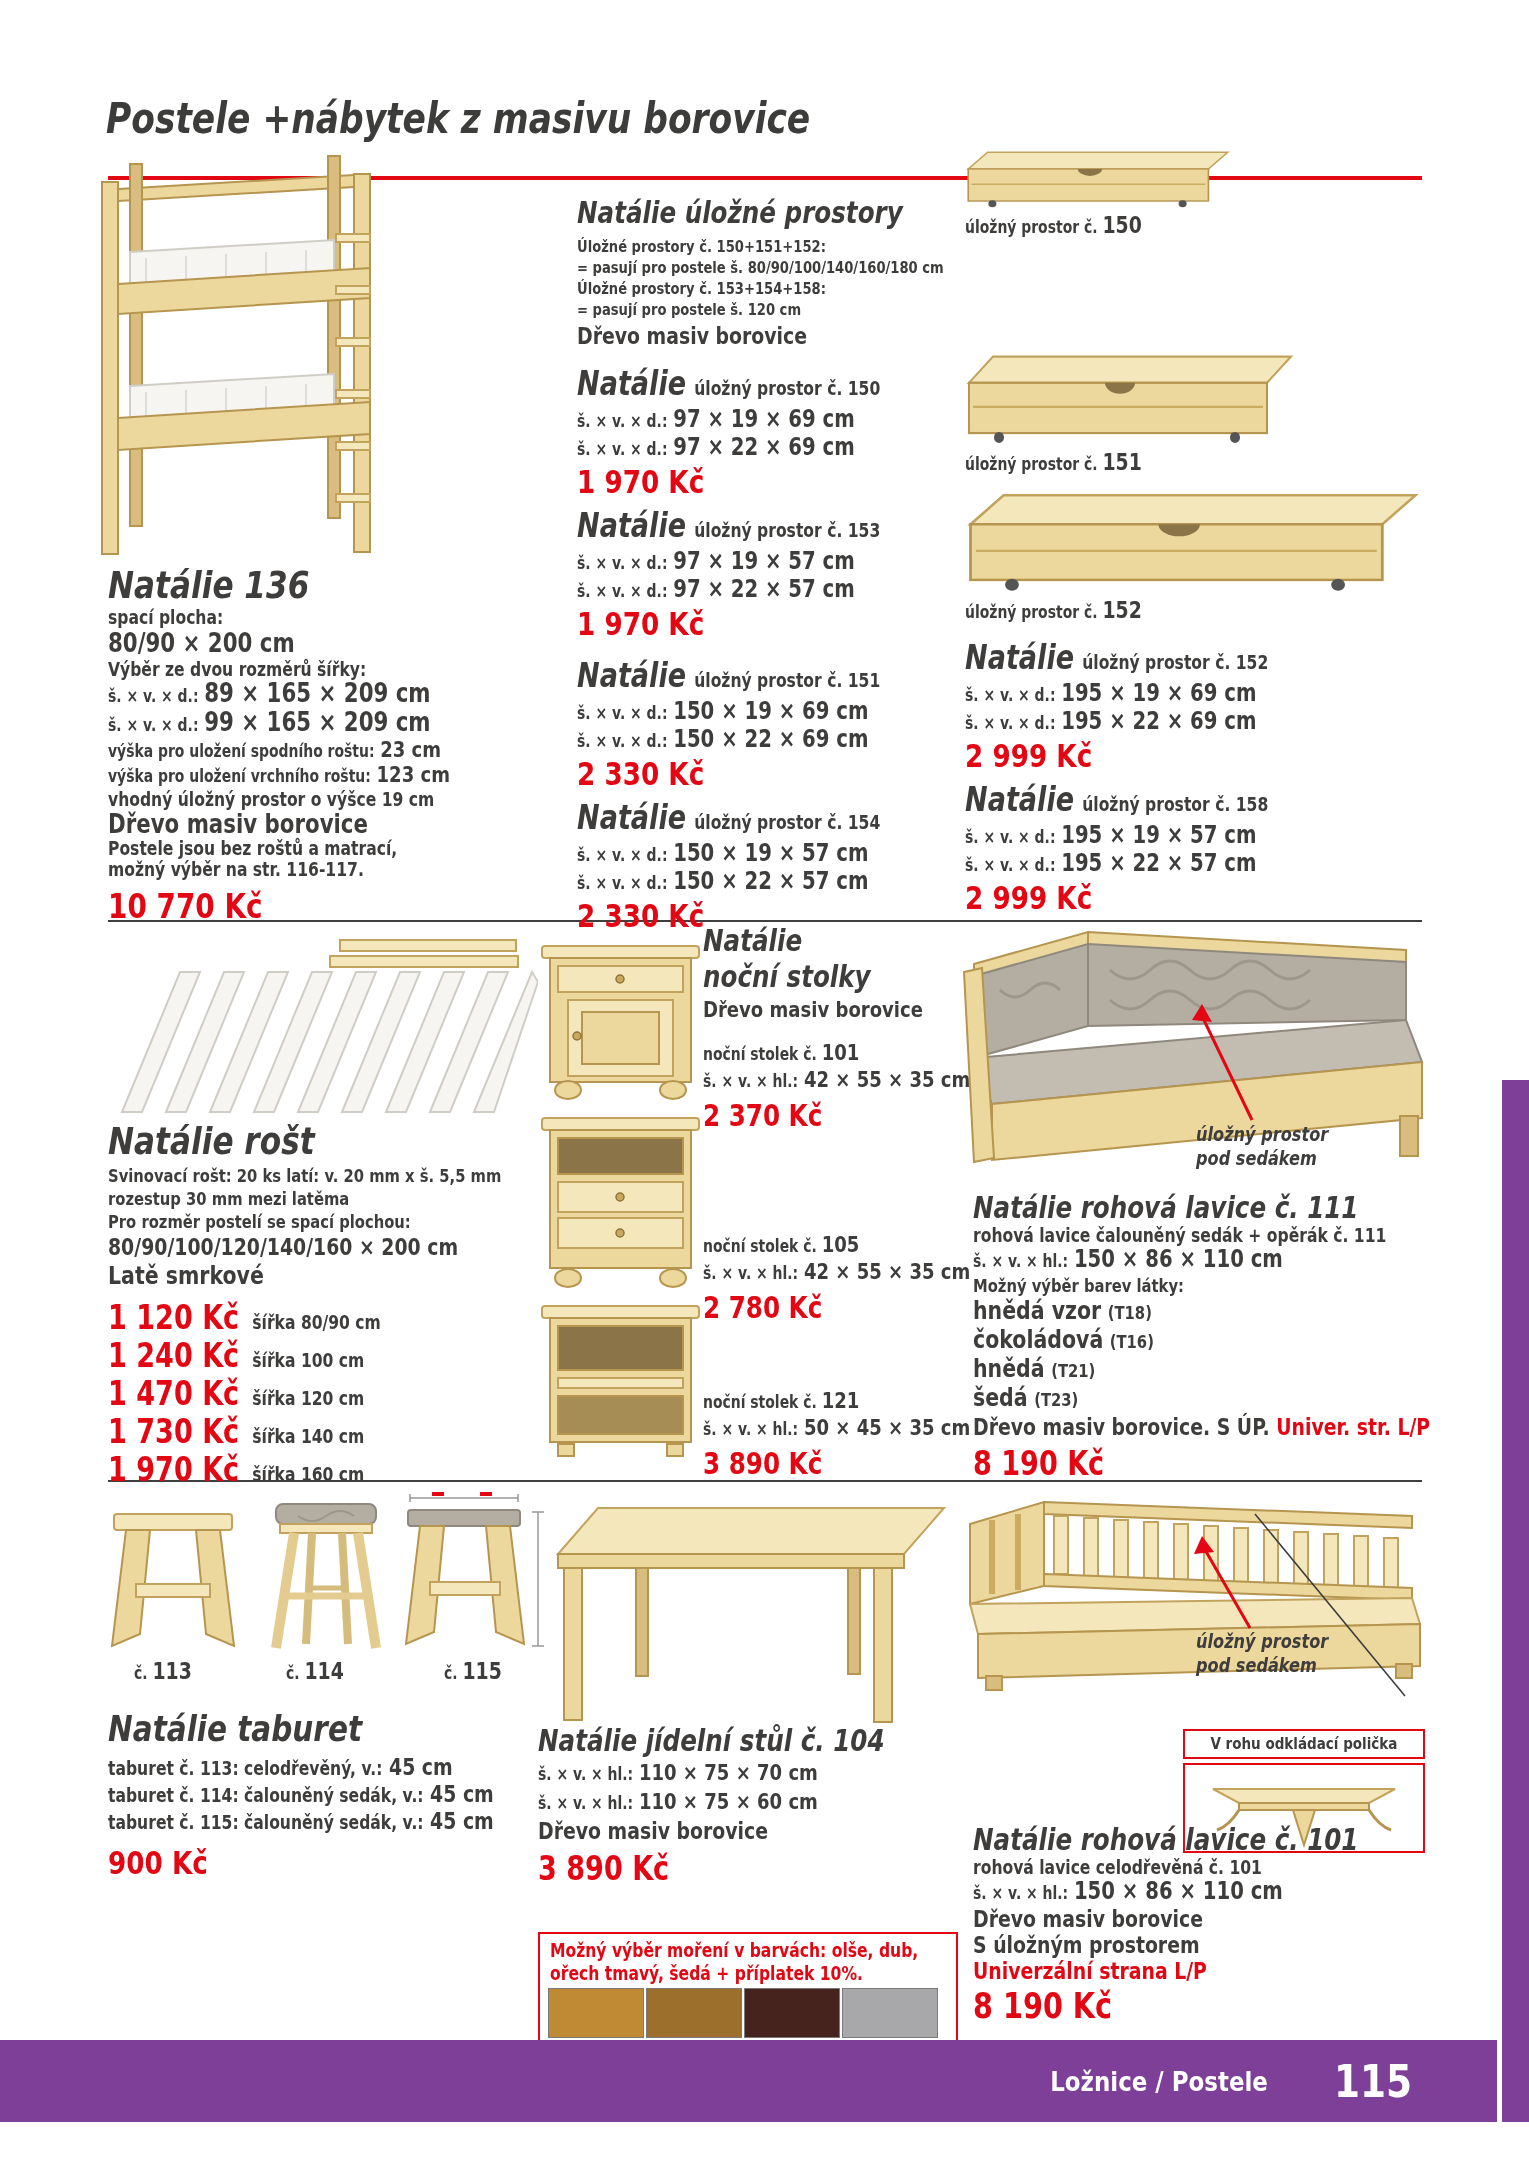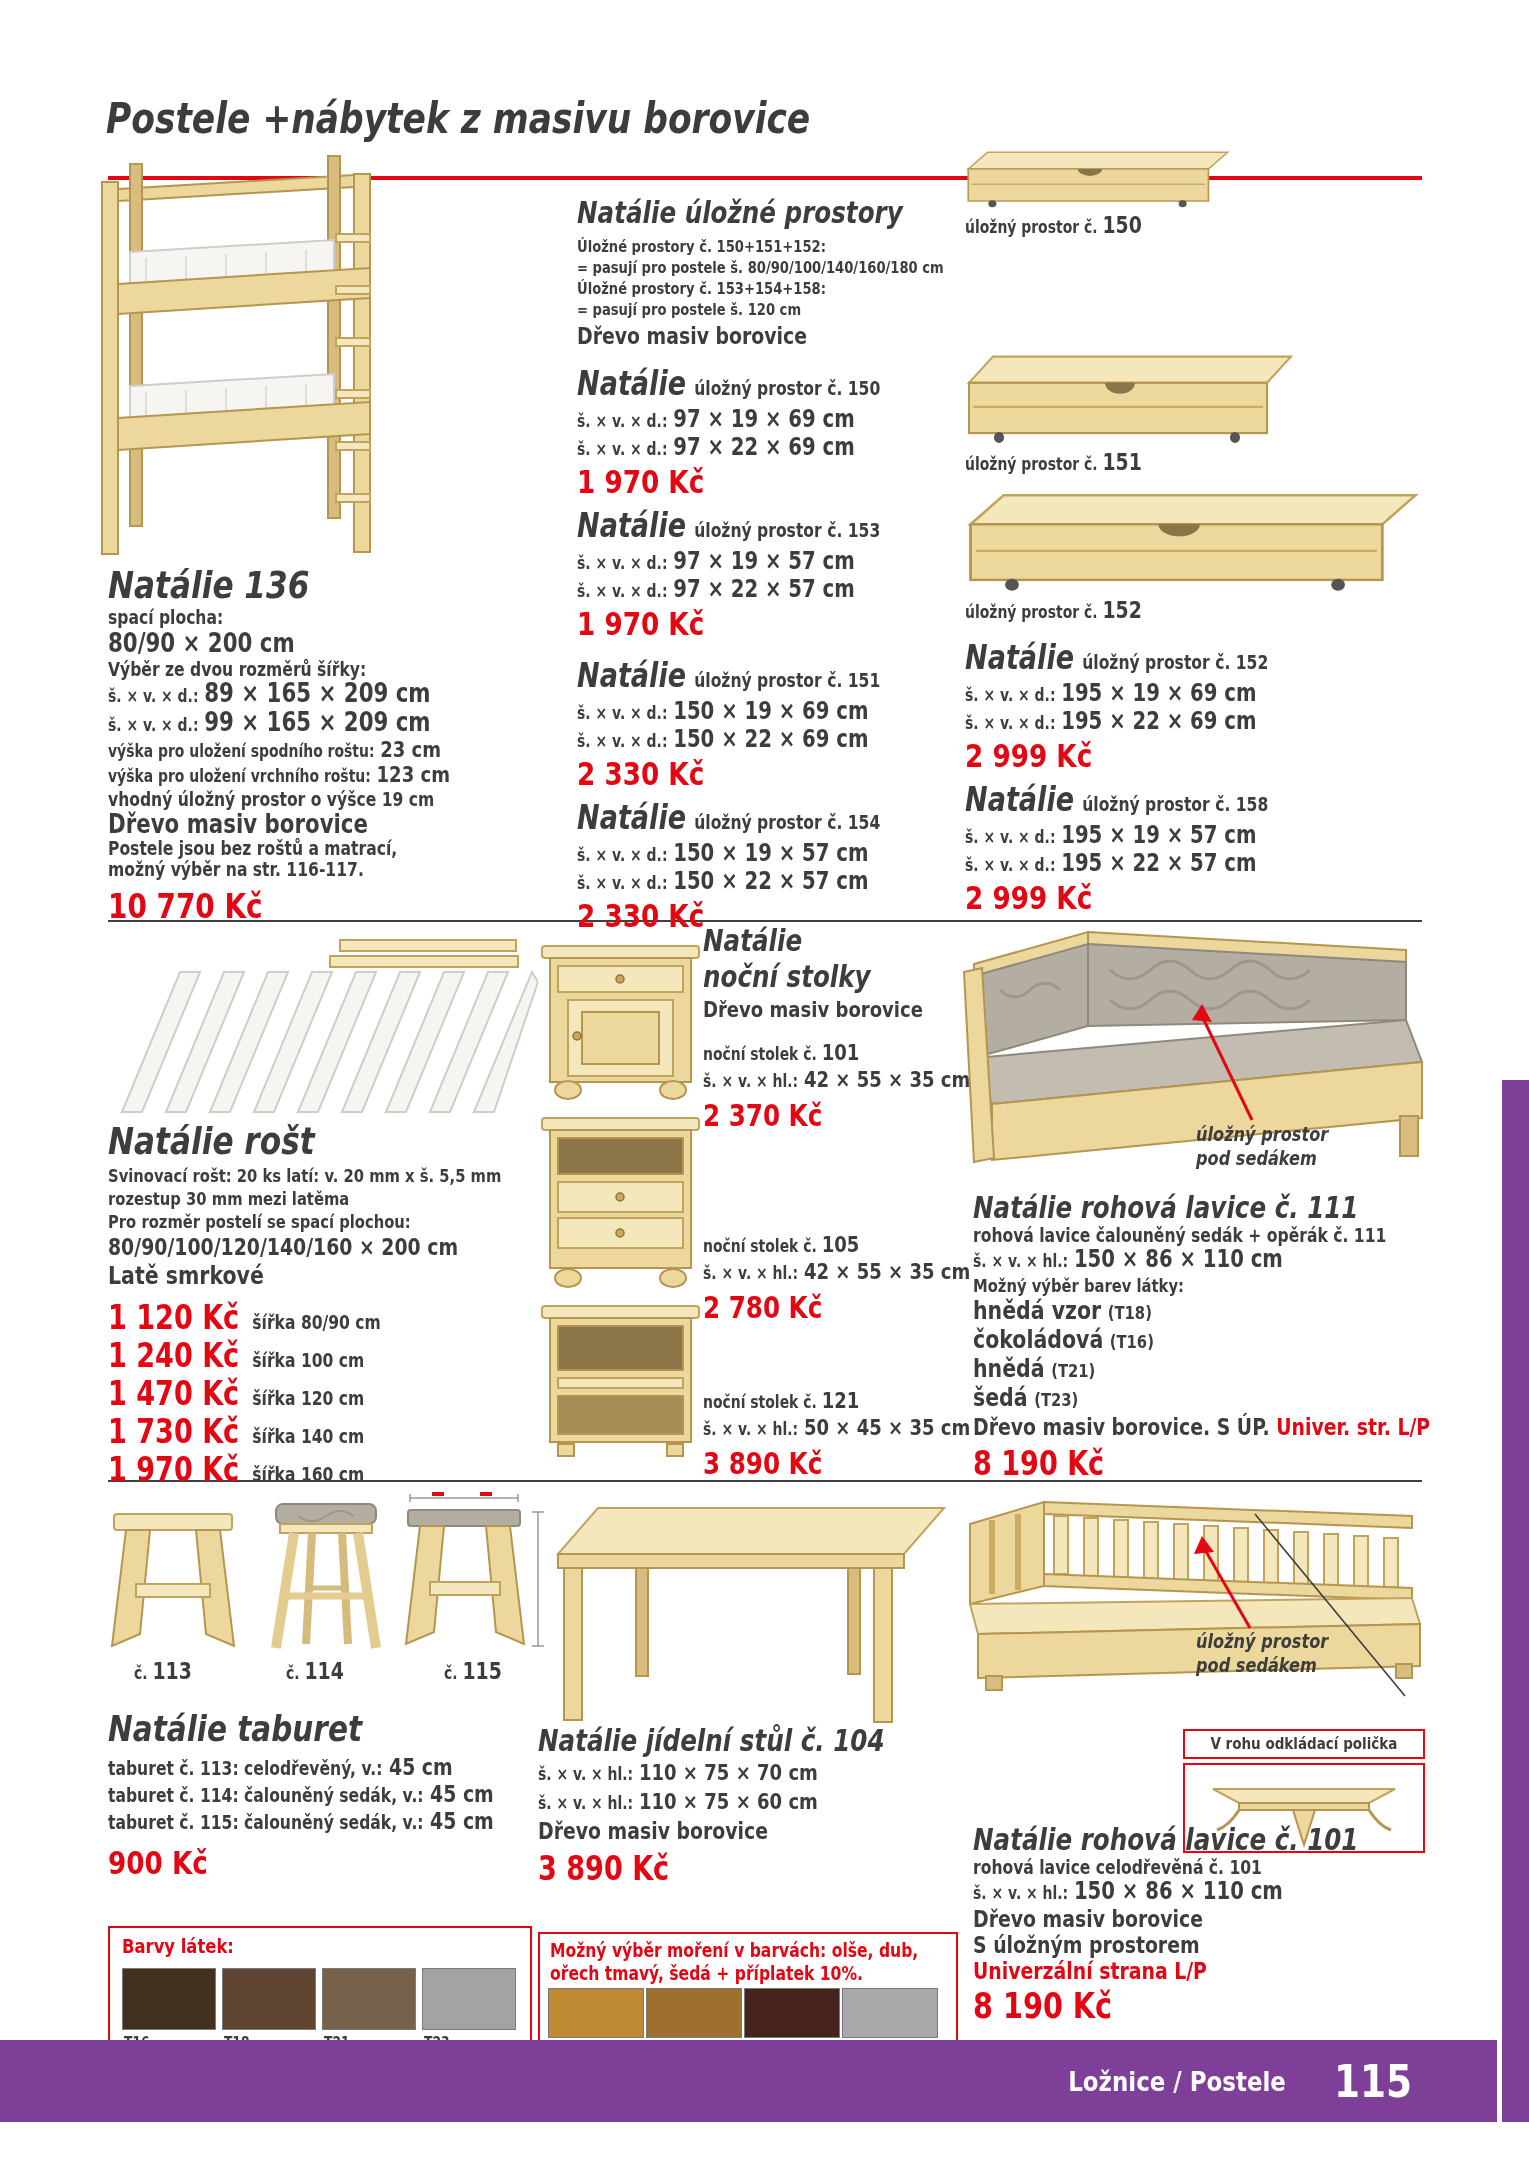--- a/index.html
+++ b/index.html
@@ -38,21 +38,21 @@
   .w1{font-weight:700;font-size:23px}.w2{font-weight:700;font-size:23px;color:#e30613}
   .trow{display:flex;align-items:baseline;gap:8px;line-height:26px;white-space:nowrap;}
   .tt{font-weight:700;font-size:19px}.tv{font-weight:700;font-size:23px}
   .annot{position:absolute;font-style:italic;font-weight:700;font-size:19px;line-height:24px;white-space:nowrap;transform:scaleX(.85);transform-origin:0 0;}
   .rbox{position:absolute;border:2px solid #e30613;background:#fff;box-sizing:border-box;margin-top:36px;}
   .bxl{color:#e30613;font-weight:700;font-size:20px;white-space:nowrap;}
   .mtx{color:#e30613;font-weight:700;font-size:19px;line-height:23px;white-space:nowrap;}
   .swl{font-weight:700;font-size:15px;color:#3e3d3c;white-space:nowrap;}
   .sw{position:absolute;border:1px solid #7a7a7a;}
   .fbar{position:absolute;left:0;top:2040px;width:1497px;height:82px;background:#7d3f98;
-        display:flex;align-items:center;justify-content:flex-end;gap:22px;padding-right:78px;box-sizing:border-box;}
+        display:flex;align-items:center;justify-content:flex-end;gap:40px;padding-right:78px;box-sizing:border-box;}
   .fbc{color:#fff;font-weight:700;font-size:27px;transform:scaleX(.85);white-space:nowrap;}
   .fpn{color:#fff;font-weight:700;font-size:44px;transform:scaleX(.85);white-space:nowrap;}
   .img{position:absolute;}
   .pw{fill:#ecd79c;stroke:#b6954f;stroke-width:2}
   .pl{fill:#f4e7bb;stroke:#c2a35e;stroke-width:2}
   .pd{fill:#d9bd7e;stroke:#b6954f;stroke-width:2}
   .mat{fill:#f6f5f1;stroke:#cfcdc6;stroke-width:2}
   .gry{fill:#b4aea2;stroke:#8f897d;stroke-width:2}
   .gry2{fill:#c2bcb1;stroke:#8f897d;stroke-width:2}
   .nic{fill:#8a7448;stroke:#b6954f;stroke-width:2}
@@ -504,41 +504,20 @@
         <span class="tt">taburet č. 114: čalouněný sedák, v.:</span>
         <span class="tv">45 cm</span>
       </div>
     <div class="trow">
         <span class="tt">taburet č. 115: čalouněný sedák, v.:</span>
         <span class="tv">45 cm</span>
       </div>
     <div class="price" style="margin-top:8px;">900 Kč</div>
   </div>
 
-  <div class="rbox" style="left:108px;top:1890px;width:424px;height:138px;">
-    <div class="txt" style="left:12px;top:6px;">
-        <div class="bxl">Barvy látek:</div>
-      </div>
-    <div class="sw" style="left:12px;top:40px;width:92px;height:60px;background:#42301f;"></div>
-    <div class="sw" style="left:112px;top:40px;width:92px;height:60px;background:#5f4531;"></div>
-    <div class="sw" style="left:212px;top:40px;width:92px;height:60px;background:#77614b;"></div>
-    <div class="sw" style="left:312px;top:40px;width:92px;height:60px;background:#a3a3a5;"></div>
-    <div class="txt" style="left:14px;top:106px;">
-        <div class="swl">T16</div>
-      </div>
-    <div class="txt" style="left:114px;top:106px;">
-        <div class="swl">T18</div>
-      </div>
-    <div class="txt" style="left:214px;top:106px;">
-        <div class="swl">T21</div>
-      </div>
-    <div class="txt" style="left:314px;top:106px;">
-        <div class="swl">T23</div>
-      </div>
-  </div>
 
   <svg class="img" style="left:550px;top:1490px;" width="402" height="240" viewBox="0 0 402 240">
     <rect x="86" y="66" width="12" height="120" class="pd"></rect>
     <rect x="298" y="66" width="12" height="118" class="pd"></rect>
     <polygon points="48,18 394,18 354,64 8,64" class="pl"></polygon>
     <polygon points="8,64 354,64 354,78 8,78" class="pw"></polygon>
     <rect x="14" y="78" width="18" height="152" class="pw"></rect>
     <rect x="324" y="78" width="18" height="154" class="pw"></rect>
   </svg>
 

